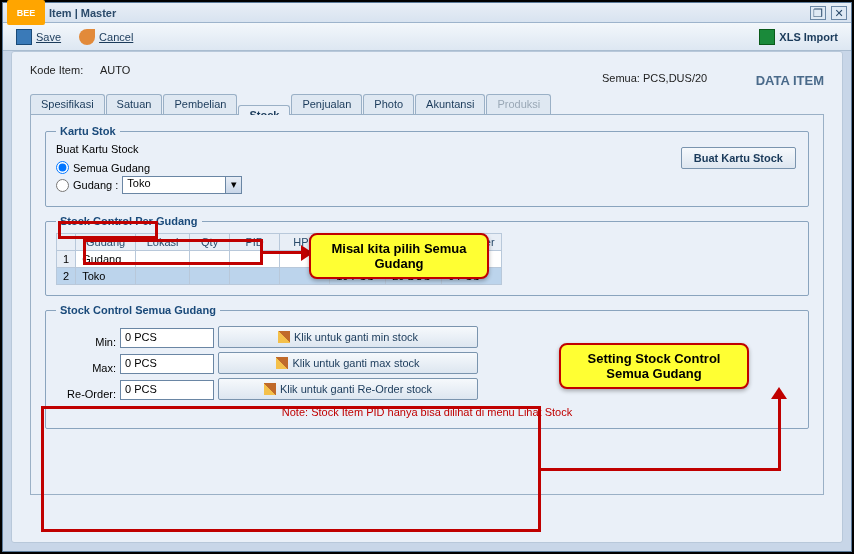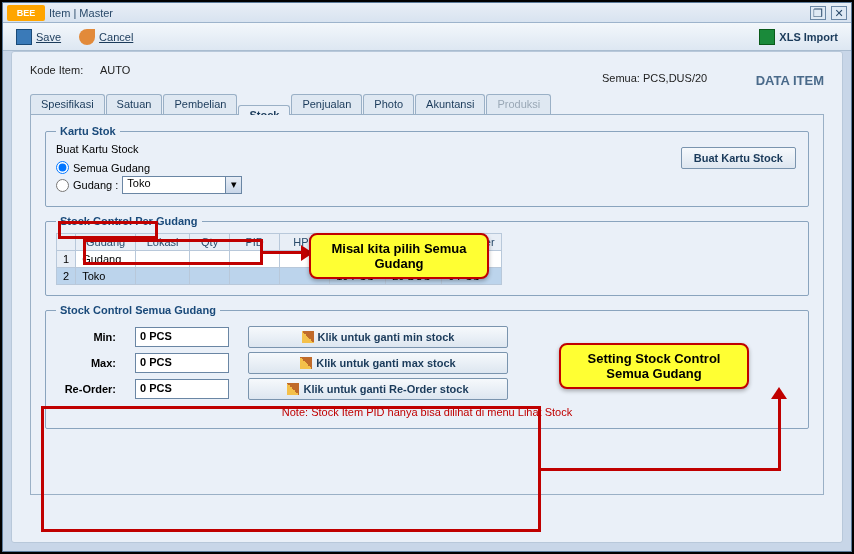--- a/index.html
+++ b/index.html
@@ -1,20 +1,20 @@
 <!DOCTYPE html>
 <html><head>
 <meta charset="utf-8">
 <style>
   * { box-sizing: border-box; font-family: Tahoma, Arial, sans-serif; font-size: 11px; }
   body { margin: 0; background: #000; padding: 2px; }
   .app { width: 850px; height: 550px; background: #c8d6e8; position: relative; border: 1px solid #5b7a9a; }
   .titlebar { height: 20px; background: linear-gradient(#e8eef6,#d8e3f0); border-bottom: 1px solid #9db3cb; display: flex; align-items: center; padding: 0 4px; }
-  .titlebar .logo { width: 38px; height: 16px; background: #ffa500; border-radius: 2px; margin-right: 4px; display: inline-flex; align-items: center; justify-content: center; font-weight: bold; color: #fff; font-size: 9px; }
-  .titlebar .title { color: #2a4a6a; font-weight: normal; flex: 1; }
+  .titlebar .logo { width: 38px; height: 25px; background: #ffa500; border-radius: 2px; margin-right: 4px; display: inline-flex; align-items: center; justify-content: center; font-weight: bold; color: #fff; font-size: 9px; }
+  .titlebar .title { color: #2a4a6a; font-weight: bold; flex: 1; }
   .titlebar .winbtns span { display: inline-block; width: 16px; height: 14px; border: 1px solid #6a86a4; margin-left: 2px; text-align: center; line-height: 12px; color: #2a4a6a; background: #dfe9f4; }
   .toolbar { height: 28px; background: linear-gradient(#f3f7fb,#dde7f2); border-bottom: 1px solid #a9bcd0; display: flex; align-items: center; padding: 0 6px; gap: 4px; }
   .tbtn { display: inline-flex; align-items: center; gap: 4px; padding: 2px 6px; border: 1px solid transparent; cursor: pointer; color: #1a3a5a; }
   .tbtn .ico { width: 16px; height: 16px; display: inline-block; }
   .ico-save { background: #3a7ab8; border: 1px solid #1a4a78; }
   .ico-cancel { background: #e28a3a; border-radius: 8px 0 8px 8px; }
   .ico-xls { background: #1a8a3a; border: 1px solid #0a5a1a; }
   .toolbar .spacer { flex: 1; }
   .content { position: absolute; top: 48px; left: 8px; right: 8px; bottom: 8px; background: #eaf0f8; border: 1px solid #b8c8da; border-radius: 3px; padding: 12px 18px 10px; }
   .dataitem { position: absolute; right: 18px; top: 6px; color: #4a6a8a; font-weight: bold; font-size: 13px; margin-top: 15px; }
@@ -36,21 +36,21 @@
   .combo .txt { padding: 1px 4px; }
   .btn { display: inline-flex; align-items: center; justify-content: center; gap: 4px; height: 22px; padding: 0 12px; background: linear-gradient(#f6f9fc,#dde6f0); border: 1px solid #7a94ae; border-radius: 2px; cursor: pointer; color: #1a3a5a; }
   .btn .pencil { width: 12px; height: 12px; background: linear-gradient(45deg,#f4c04a 50%,#c06a2a 50%); display: inline-block; }
   .kartu-btn { position: absolute; right: 12px; top: 10px; font-weight: bold; }
   table.grid { border-collapse: collapse; background: #fff; }
   table.grid th, table.grid td { border: 1px solid #b8c8da; padding: 2px 6px; font-size: 11px; }
   table.grid th { background: #e8eef6; font-weight: normal; color: #2a4a6a; text-align: center; }
   table.grid .rowhead { background: #e8eef6; text-align: center; width: 16px; }
   table.grid tr.sel td { background: #bcd4ec; }
   .sc-all { }
-  .sc-row { display: flex; align-items: center; gap: 19px; margin: 4px 0; font-weight: bold; }
+  .sc-row { display: flex; align-items: flex-end; gap: 4px; margin: 4px 0; }
   .sc-row .l { width: 60px; text-align: right; }
   .sc-row .inp { width: 94px; height: 20px; border: 1px solid #6a86a4; background: #fff; padding: 2px 4px; }
   .sc-row .btn { width: 260px; }
   .note { color: #c00000; font-weight: normal; text-align: center; margin-top: 6px; }
 
   
   .callout { position: absolute; background: #ffff33; border: 2px solid #c00000; border-radius: 8px; padding: 6px 12px; color: #000; font-weight: bold; font-size: 13px; text-align: center; z-index: 50; box-shadow: 0 2px 4px rgba(0,0,0,.3); }
   .redbox { position: absolute; border: 3px solid #c00000; z-index: 40; pointer-events: none; }
   .arrowline { position: absolute; background: #c00000; z-index: 39; }
   .arrowhead { position: absolute; width: 0; height: 0; z-index: 39; }

